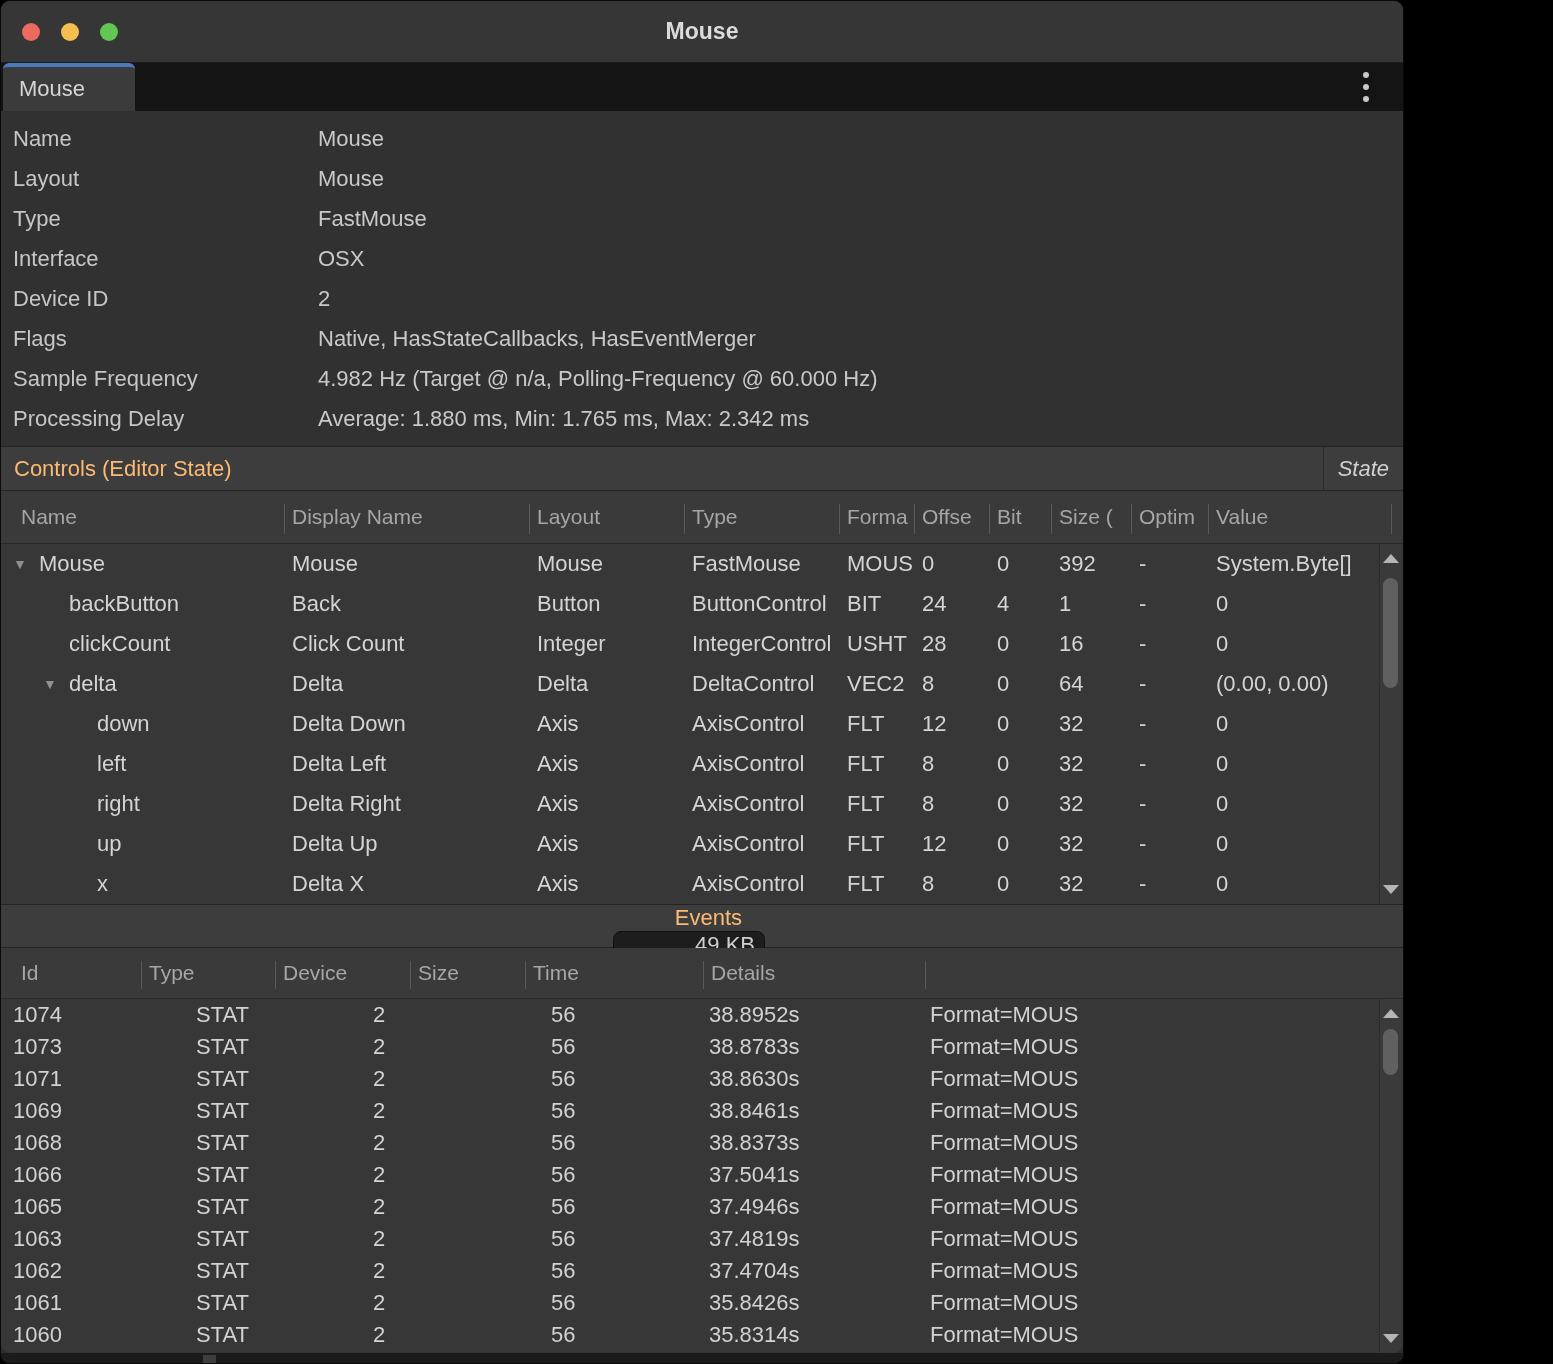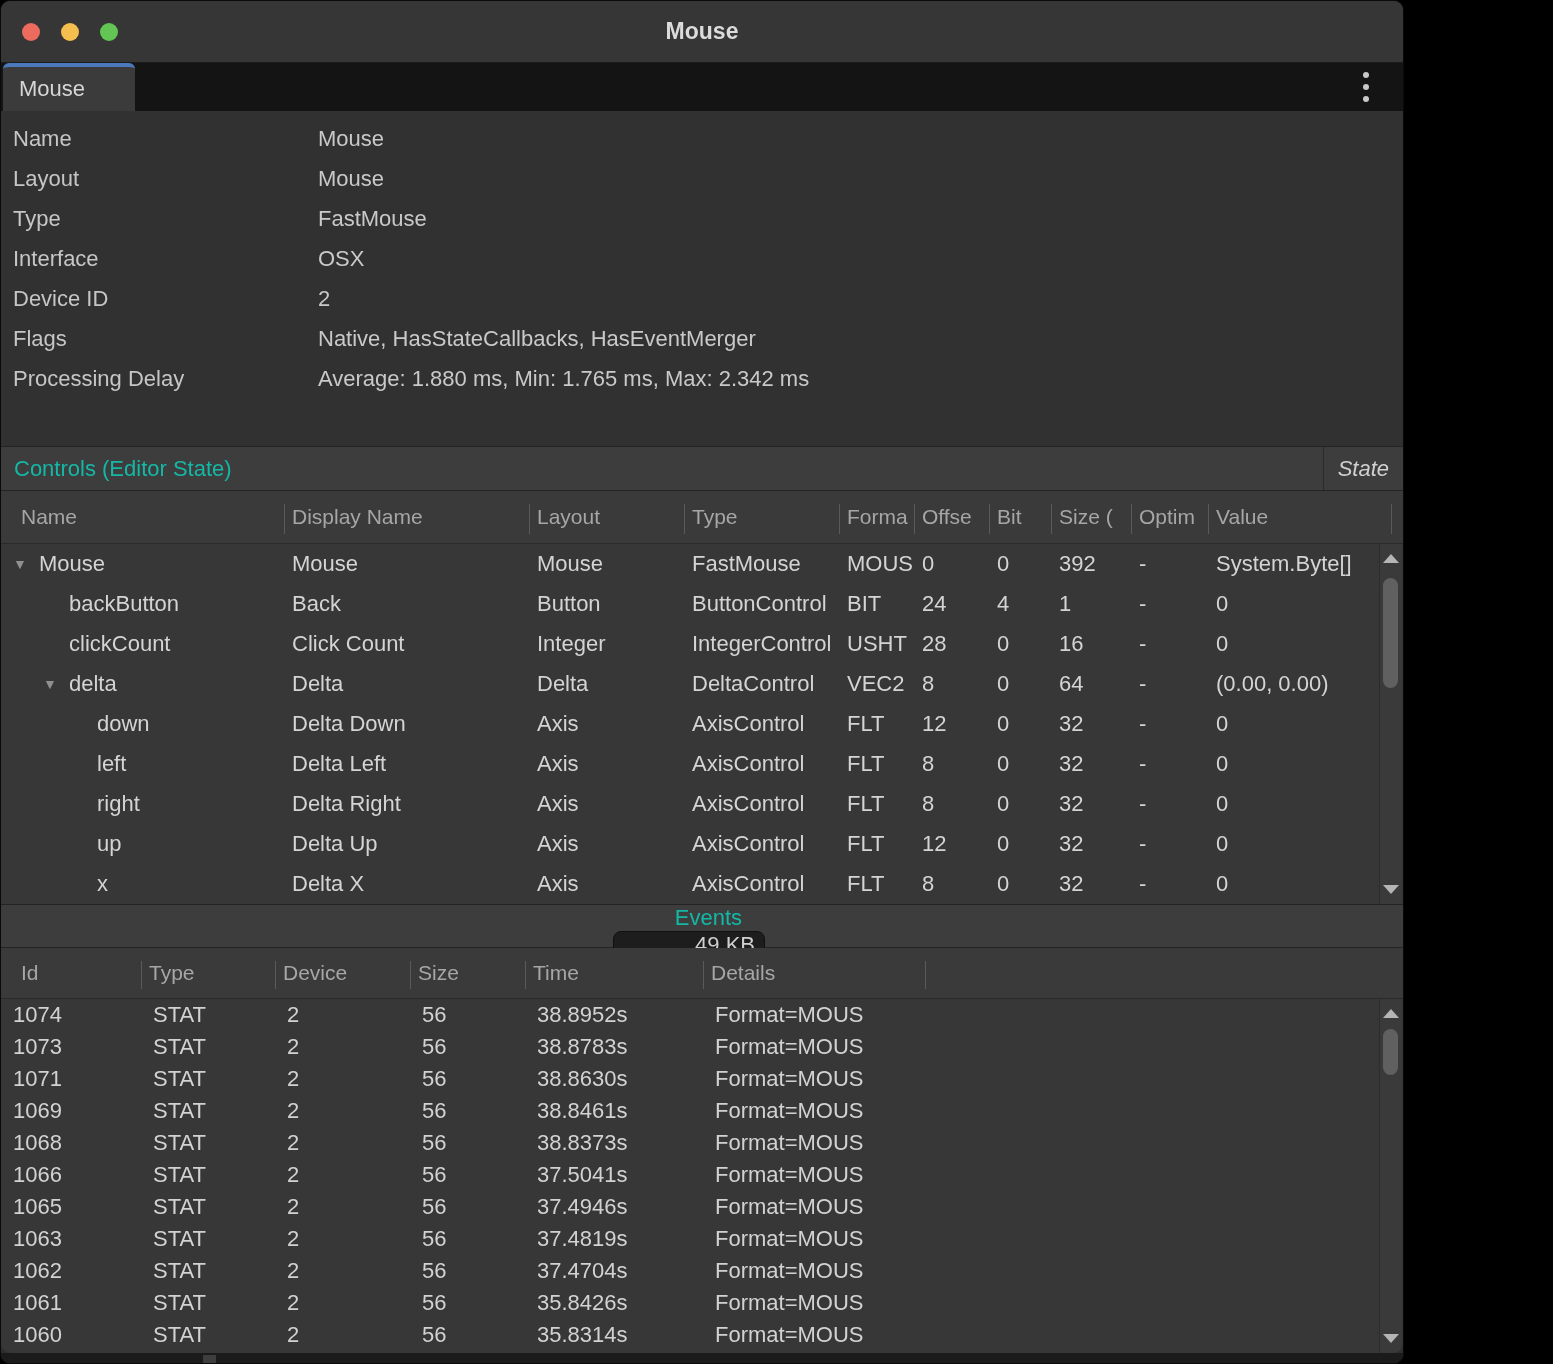--- a/index.html
+++ b/index.html
@@ -22,40 +22,40 @@
   .kebab i{width:6px;height:6px;border-radius:50%;background:#c9c9c9;display:block;}
 
   
   .info{height:335px;background:#313131;padding-top:8px;flex:0 0 auto;}
   .irow{display:grid;grid-template-columns:305px 1fr;height:40px;align-items:center;}
   .ilabel{padding-left:12px;color:#c6c6c6;font-size:22px;}
   .ivalue{padding-left:12px;color:#c9c9c9;font-size:22px;white-space:nowrap;overflow:hidden;}
 
   
   .secbar{height:45px;background:#3d3d3d;border-top:1px solid #232323;border-bottom:1px solid #242424;display:flex;align-items:center;flex:0 0 auto;}
-  .sectitle{padding-left:13px;color:#14b8a6;font-size:22px;flex:1;}
+  .sectitle{padding-left:13px;color:#fdba74;font-size:22px;flex:1;}
   .secbtn{height:100%;display:flex;align-items:center;padding:0 14px;border-left:1px solid #2a2a2a;color:#d0d0d0;font-size:22px;cursor:default;font-style:italic;}
   .sizebox{width:152px;height:33px;background:#1d1d1d;border:1px solid #101010;border-radius:8px;color:#cfcfcf;font-size:22px;display:flex;align-items:center;justify-content:flex-end;padding-right:9px;margin-right:26px;}
 
   
   :root{--ccols:283px 245px 155px 155px 75px 75px 62px 80px 77px 183px 1fr;
         --ecols:140px 134px 135px 115px 178px 222px 1fr;}
   .thead{background:#3a3a3a;border-bottom:1px solid #2a2a2a;display:grid;align-items:center;flex:0 0 auto;}
   .chead{height:53px;grid-template-columns:var(--ccols);}
   .ehead{height:51px;grid-template-columns:var(--ecols);}
   .hc{position:relative;height:100%;display:flex;align-items:center;padding-left:8px;color:#a6a6a6;font-size:21px;white-space:nowrap;overflow:hidden;}
   .hc.first{padding-left:20px;}
   .hc + .hc::before{content:'';position:absolute;left:0;top:13px;bottom:9px;width:1px;background:#5a5a5a;}
 
   
   .tbody{background:#373737;position:relative;overflow:hidden;flex:0 0 auto;}
   .cbody{height:360px;}
   .ebody{height:354px;border-radius:0 0 10px 10px;}
   .crow{display:grid;grid-template-columns:var(--ccols);height:40px;align-items:center;}
-  .erow{display:grid;grid-template-columns:var(--ecols);height:32px;align-items:center;}
+  .erow{display:grid;grid-template-columns:var(--ecols);height:32px;align-items:center;gap:43px;}
   .cell{overflow:hidden;white-space:nowrap;padding-left:8px;color:#d4d4d4;font-size:22px;}
   .erow .cell{font-size:22px;color:#d2d2d2;padding-left:12px;}
   .name-cell{display:flex;align-items:center;padding-left:12px;}
   .ind1 .name-cell{padding-left:42px;}
   .ind2 .name-cell{padding-left:70px;}
   .expander{flex:0 0 26px;width:26px;color:#8f8f8f;font-size:14px;visibility:hidden;}
   .exp .expander{visibility:visible;}
 
   
   .vscroll{position:absolute;top:0;right:2px;width:22px;bottom:0;background:#3a3a3a;border-left:1px solid #2c2c2c;}
@@ -118,20 +118,24 @@
       <div class="irow">
         <div class="ilabel">Device ID</div>
         <div class="ivalue">2</div>
       </div>
 
       <div class="irow">
         <div class="ilabel">Flags</div>
         <div class="ivalue">Native, HasStateCallbacks, HasEventMerger</div>
       </div>
 
+      <div class="irow">
+        <div class="ilabel">Sample Frequency</div>
+        <div class="ivalue">4.982 Hz (Target @ n/a, Polling-Frequency @ 60.000 Hz)</div>
+      </div>
 
       <div class="irow">
         <div class="ilabel">Processing Delay</div>
         <div class="ivalue">Average: 1.880 ms, Min: 1.765 ms, Max: 2.342 ms</div>
       </div>
 
   </div>
 
   <div class="secbar">
     <div class="sectitle">Controls (Editor State)</div>

